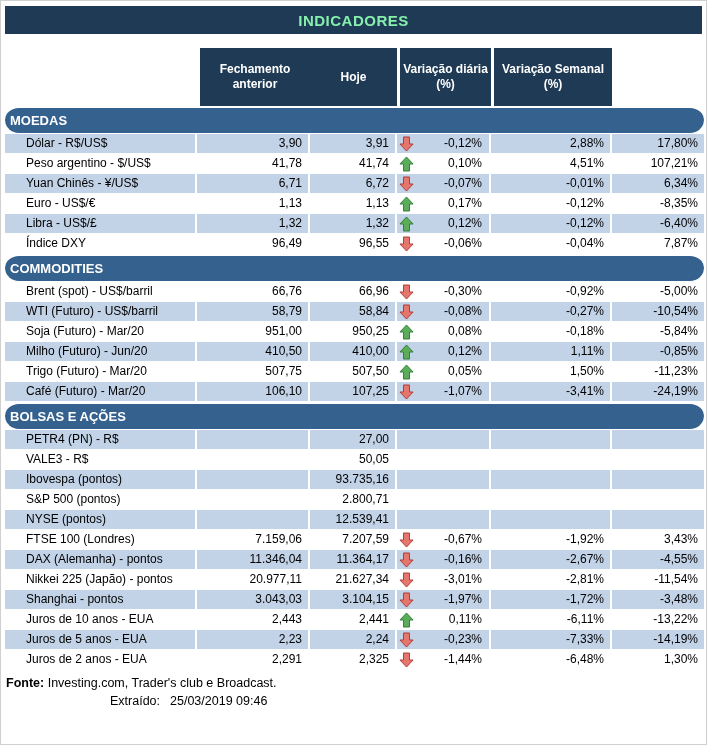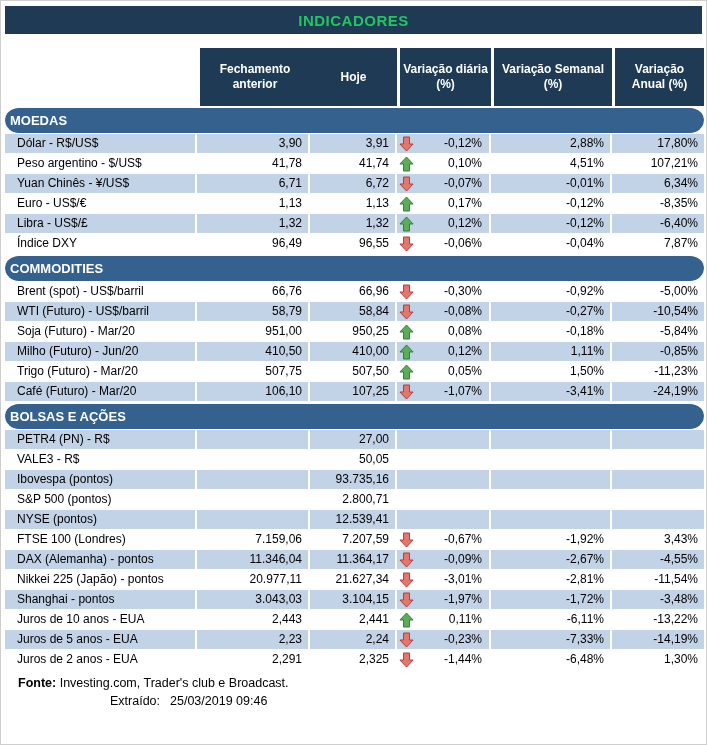--- a/index.html
+++ b/index.html
@@ -3,21 +3,21 @@
 <meta charset="utf-8">
 <style>
   html,body { margin:0; padding:0; background:#fff; }
   .page {
     width:707px; height:745px; box-sizing:border-box;
     background:#fff; border:1px solid #cfcfcf;
     font-family:"Liberation Sans", sans-serif; color:#000;
     overflow:hidden;
   }
   .title-bar {
-    margin:5px 4px 0; height:28px; background:#1F3A54; color:#22c55e;
+    margin:5px 4px 0; height:28px; background:#1F3A54; color:#86efac;
     font-weight:bold; font-size:15px; letter-spacing:.5px;
     display:flex; align-items:center; justify-content:center;
   }
   .grid {
     display:grid;
     grid-template-columns:192px 113px 87px 94px 121px 92px;
     margin:14px 4px 0;
   }
   .hdr-spacer { background:#fff; height:58px; }
   .hdr-cell {
@@ -31,48 +31,47 @@
     background:#35618E; color:#fff; font-weight:bold; font-size:13px;
     display:flex; align-items:center; padding-left:5px;
     border-top:2px solid #fff; border-bottom:1px solid #fff;border-radius:14px;
   }
   .cell {
     height:20px; box-sizing:border-box; background:#fff;
     border-bottom:1px solid #fff; border-right:2px solid #fff;
     font-size:12px; line-height:19px; white-space:nowrap; overflow:hidden;
   }
   .cell.shaded { background:#C2D2E7; }
-  .cell.name { padding-left:12px; }
+  .cell.name { padding-left:21px; }
   .cell.num  { text-align:right; padding-right:6px; }
   .cell.last { border-right:none; }
   .cell.diaria {
     display:flex; align-items:center; justify-content:space-between;
     padding:1px 7px 1px 2px;
   }
   .cell.diaria svg { flex:0 0 auto; display:block; }
   .footer { margin:4px 4px 0; font-size:12.5px; }
-  .fonte-line { line-height:18px; padding-left:1px;margin-left:12px; }
+  .fonte-line { line-height:18px; padding-left:1px; }
   .b { font-weight:bold; }
   .extraido-line { line-height:18px; padding-left:105px; }
   .ext-val { margin-left:10px; }
 </style>
 </head>
 <body>
 
 <div class="page">
 
   <div class="title-bar">INDICADORES</div>
 
   <div class="grid" id="indicators-grid">
     <div class="hdr-spacer"></div>
     <div class="hdr-cell bl">Fechamento anterior</div>
     <div class="hdr-cell">Hoje</div>
     <div class="hdr-cell bl">Variação diária (%)</div>
     <div class="hdr-cell bl">Variação Semanal (%)</div>
-    <div class="hdr-cell bl">Variação Anual (%)</div>
   <div class="section-bar">MOEDAS</div>
       <div class="cell name shaded">Dólar - R$/US$</div>
       <div class="cell num shaded">3,90</div>
       <div class="cell num shaded">3,91</div>
       <div class="cell diaria shaded">
         <svg width="15" height="16" viewBox="0 0 16 17">
           <path d="M8 16 L1 8.5 L4.8 8.5 L4.8 1 L11.2 1 L11.2 8.5 L15 8.5 Z" fill="#E5766D" stroke="#AF3A34" stroke-width="1"></path>
         </svg>
         <span class="pct">-0,12%</span>
       </div>
@@ -257,21 +256,21 @@
       </div>
       <div class="cell num">-1,92%</div>
       <div class="cell num last">3,43%</div>
       <div class="cell name shaded">DAX (Alemanha) - pontos</div>
       <div class="cell num shaded">11.346,04</div>
       <div class="cell num shaded">11.364,17</div>
       <div class="cell diaria shaded">
         <svg width="15" height="16" viewBox="0 0 16 17">
           <path d="M8 16 L1 8.5 L4.8 8.5 L4.8 1 L11.2 1 L11.2 8.5 L15 8.5 Z" fill="#E5766D" stroke="#AF3A34" stroke-width="1"></path>
         </svg>
-        <span class="pct">-0,09%</span>
+        <span class="pct">-0,16%</span>
       </div>
       <div class="cell num shaded">-2,67%</div>
       <div class="cell num last shaded">-4,55%</div>
       <div class="cell name">Nikkei 225 (Japão) - pontos</div>
       <div class="cell num">20.977,11</div>
       <div class="cell num">21.627,34</div>
       <div class="cell diaria">
         <svg width="15" height="16" viewBox="0 0 16 17">
           <path d="M8 16 L1 8.5 L4.8 8.5 L4.8 1 L11.2 1 L11.2 8.5 L15 8.5 Z" fill="#E5766D" stroke="#AF3A34" stroke-width="1"></path>
         </svg>

